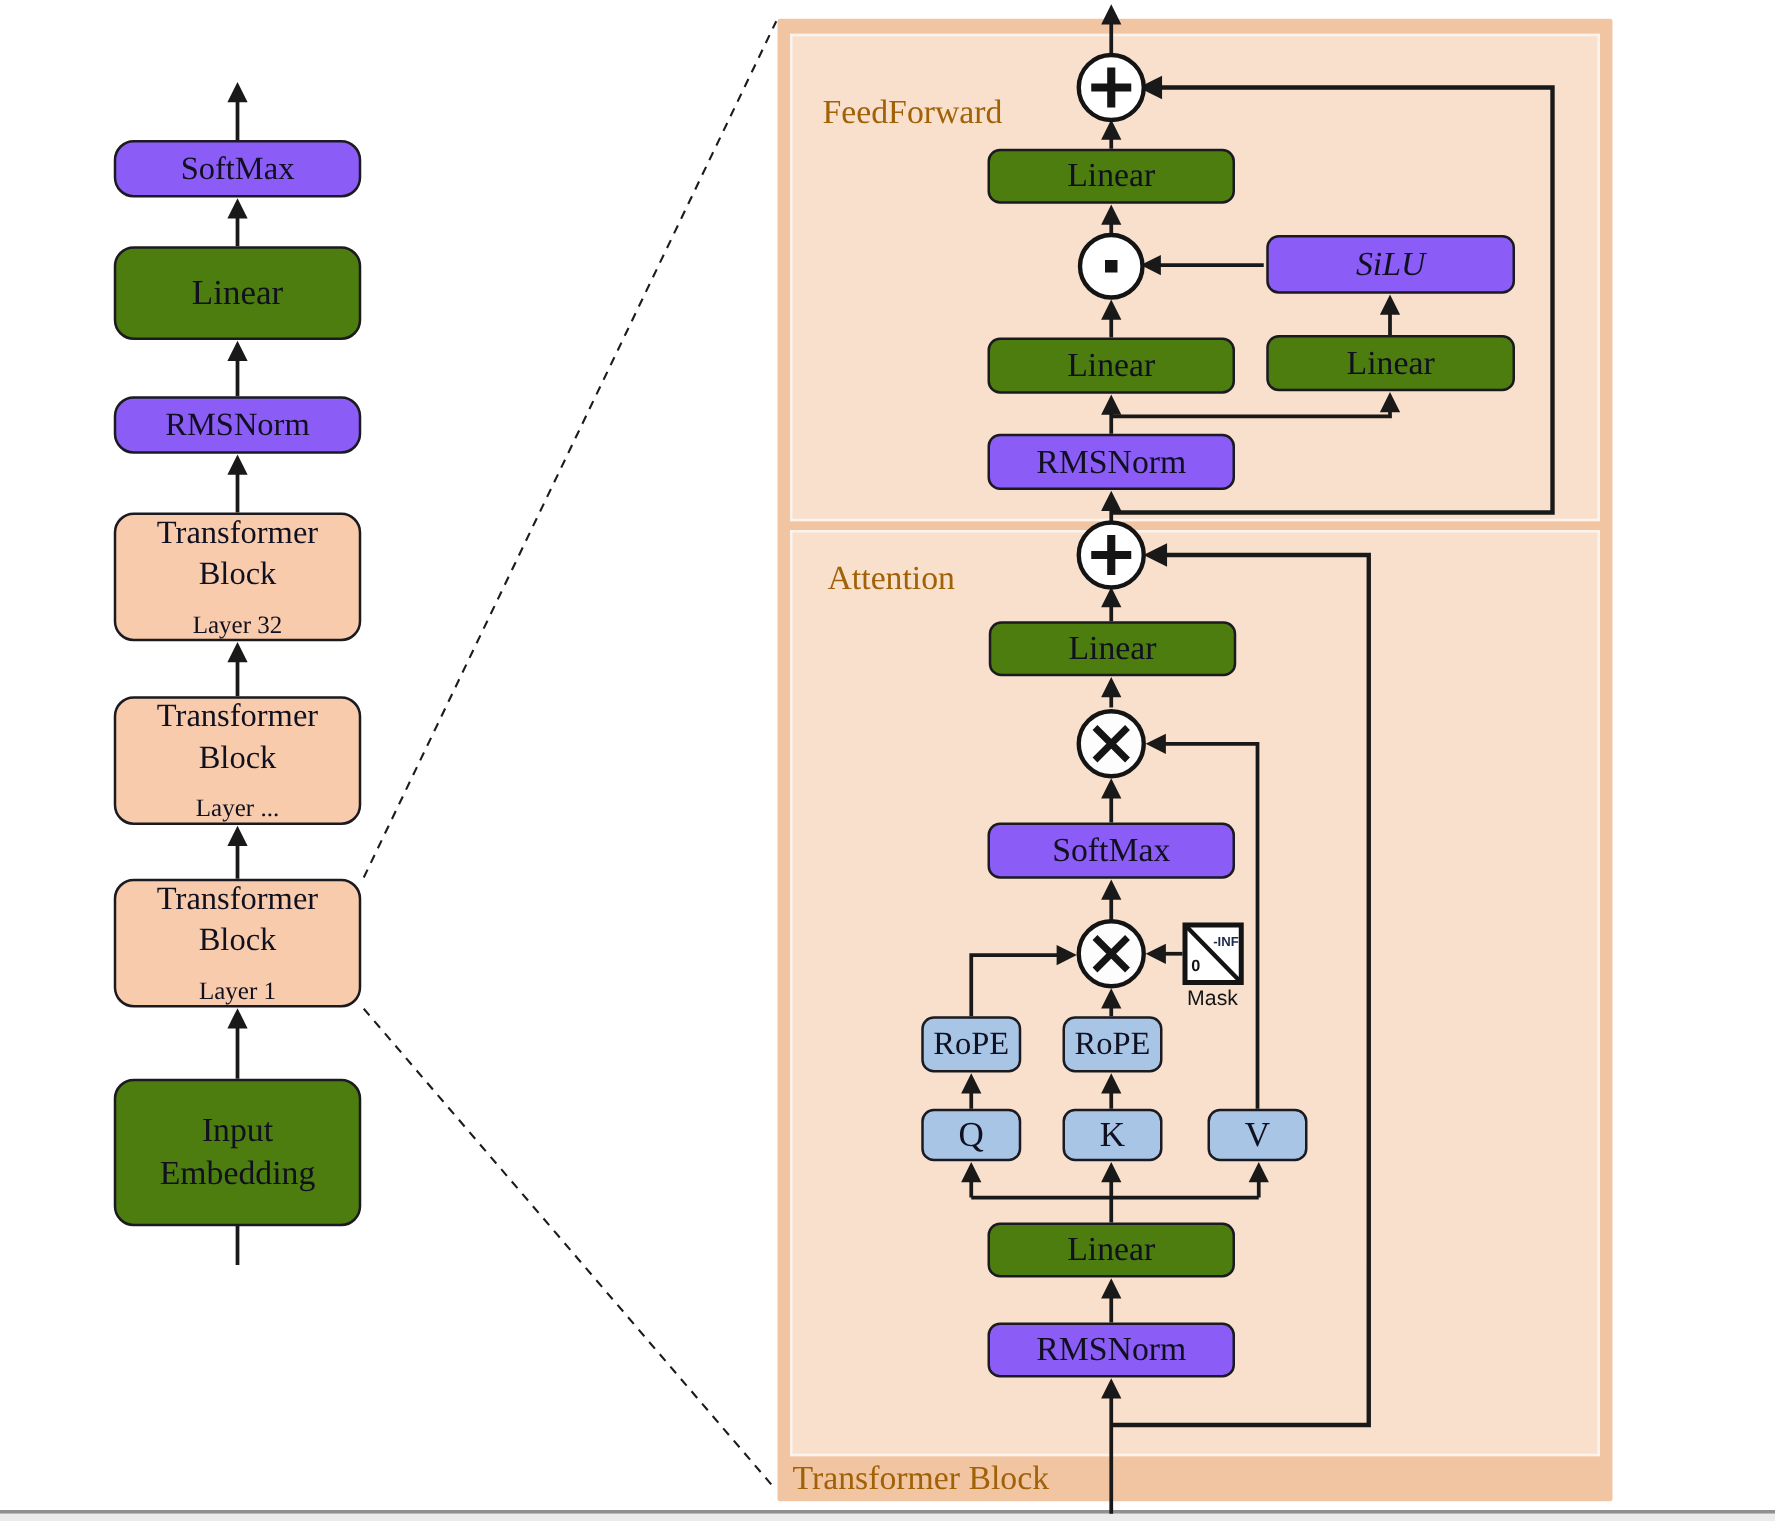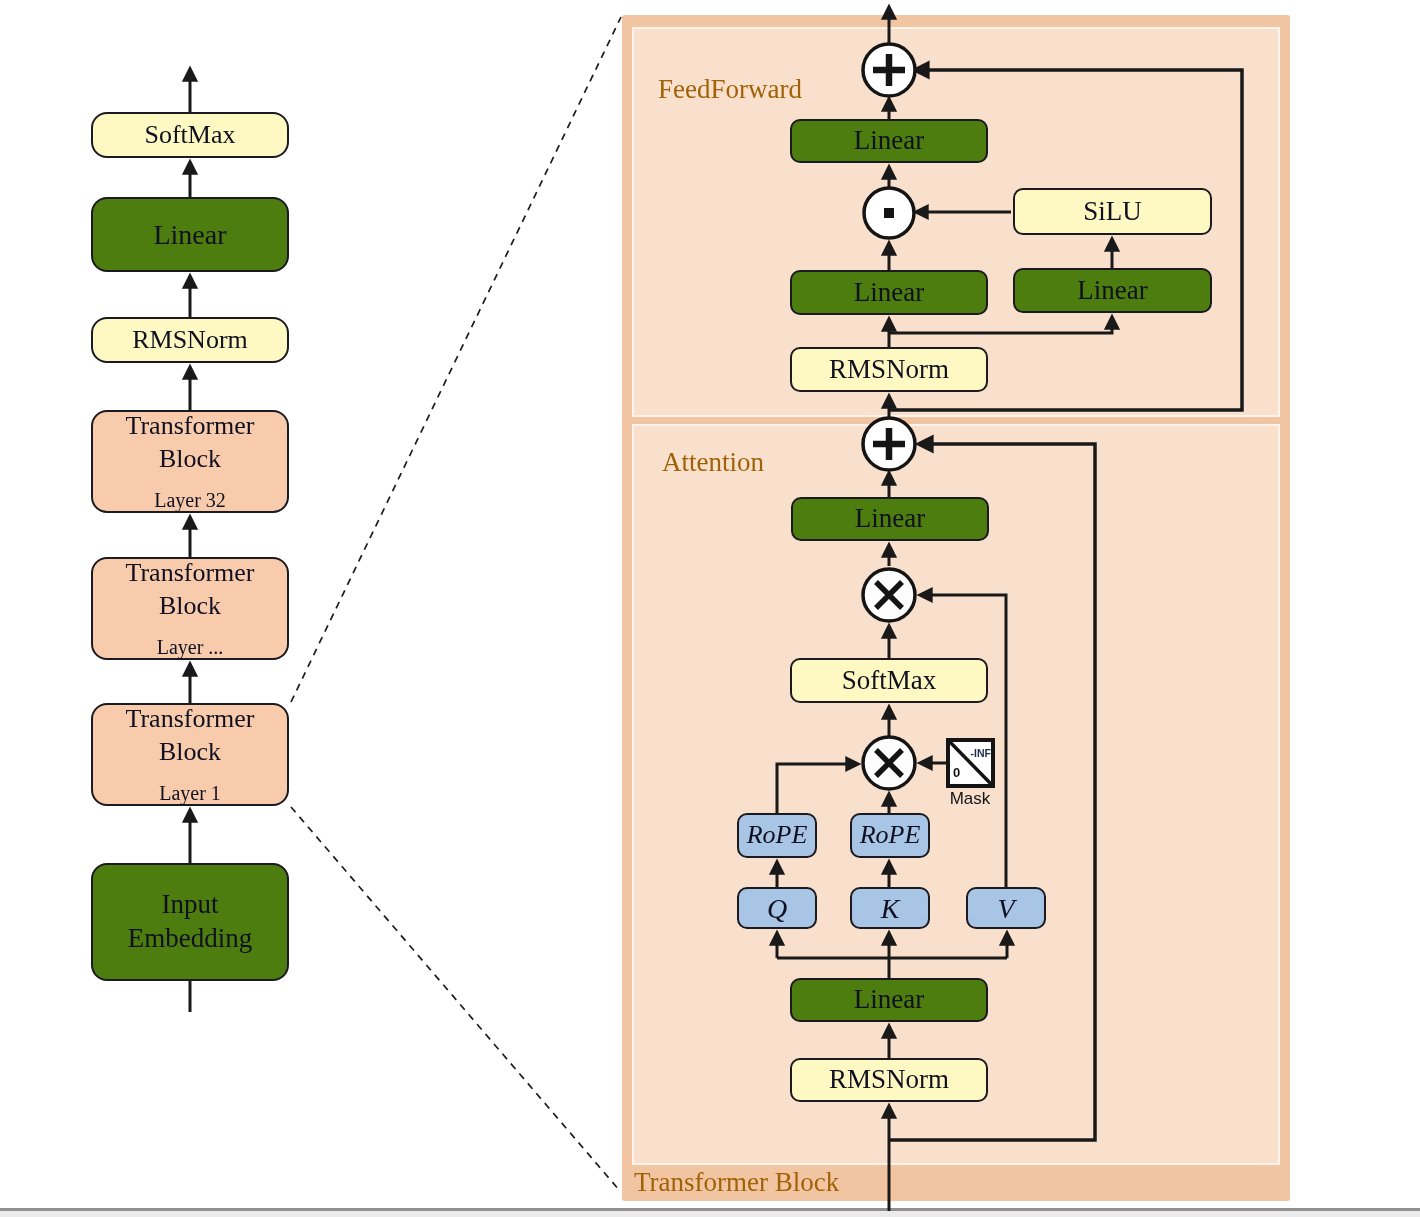--- a/index.html
+++ b/index.html
@@ -5,24 +5,24 @@
   html,body{margin:0;padding:0;background:#ffffff;}
   .stage{position:relative;width:1420px;height:1217px;background:#ffffff;overflow:hidden;
          font-family:"Liberation Serif",serif;}
   .panel{position:absolute;box-sizing:border-box;}
   .outer-panel{background:#f2c5a2;border-radius:2px;}
   .inner-panel{background:#f9e0cd;border:2px solid #fcf4ec;}
   .box{position:absolute;display:flex;flex-direction:column;align-items:center;justify-content:center;
        box-sizing:border-box;border:2.5px solid #1a1a20;border-radius:10px;color:#101020;
        text-align:center;line-height:1.25;}
   .box.big-radius{border-radius:16px;}
-  .green{background:#fef9c3;}
+  .green{background:#8b5cf6;}
   .blue{background:#4d7c0f;}
   .orange{background:#f7cbab;}
-  .qkv{background:#a9c5e5;font-style:italic;}
+  .qkv{background:#a9c5e5;}
   .fs27{font-size:27px;}
   .fs26{font-size:26px;}
   .fs28{font-size:28px;}
   .sublabel{font-size:20px;margin-top:13px;}
   .wrap140{width:150px;}
   .sec-label{position:absolute;font-size:27px;color:#a16207;}
   .svg-layer{position:absolute;left:0;top:0;z-index:5;}
   .boxes-layer div{z-index:10;}
   .chrome-line{position:absolute;left:0;width:1420px;background:#909090;}
   .chrome-foot{position:absolute;left:0;width:1420px;background:#ebebeb;}
@@ -152,21 +152,21 @@
       <span class="wrap140">Input Embedding</span>
     </div>
 
     <div class="sec-label" style="left:658px;top:74px;">FeedForward</div>
     <div class="sec-label" style="left:662px;top:447px;text-align:right;">Attention</div>
     <div class="sec-label" style="left:634px;top:1167px;">Transformer Block</div>
 
     <div class="box blue fs27" style="left:790px;top:119px;width:198px;height:44px;">
       <span>Linear</span>
     </div>
-    <div class="box green fs27" style="left:1013px;top:188px;width:199px;height:47px;">
+    <div class="box green fs27" style="left:1013px;top:188px;width:199px;height:47px;font-style:italic;">
       <span>SiLU</span>
     </div>
     <div class="box blue fs27" style="left:790px;top:270px;width:198px;height:45px;">
       <span>Linear</span>
     </div>
     <div class="box blue fs27" style="left:1013px;top:268px;width:199px;height:45px;">
       <span>Linear</span>
     </div>
     <div class="box green fs27" style="left:790px;top:347px;width:198px;height:45px;">
       <span>RMSNorm</span>

